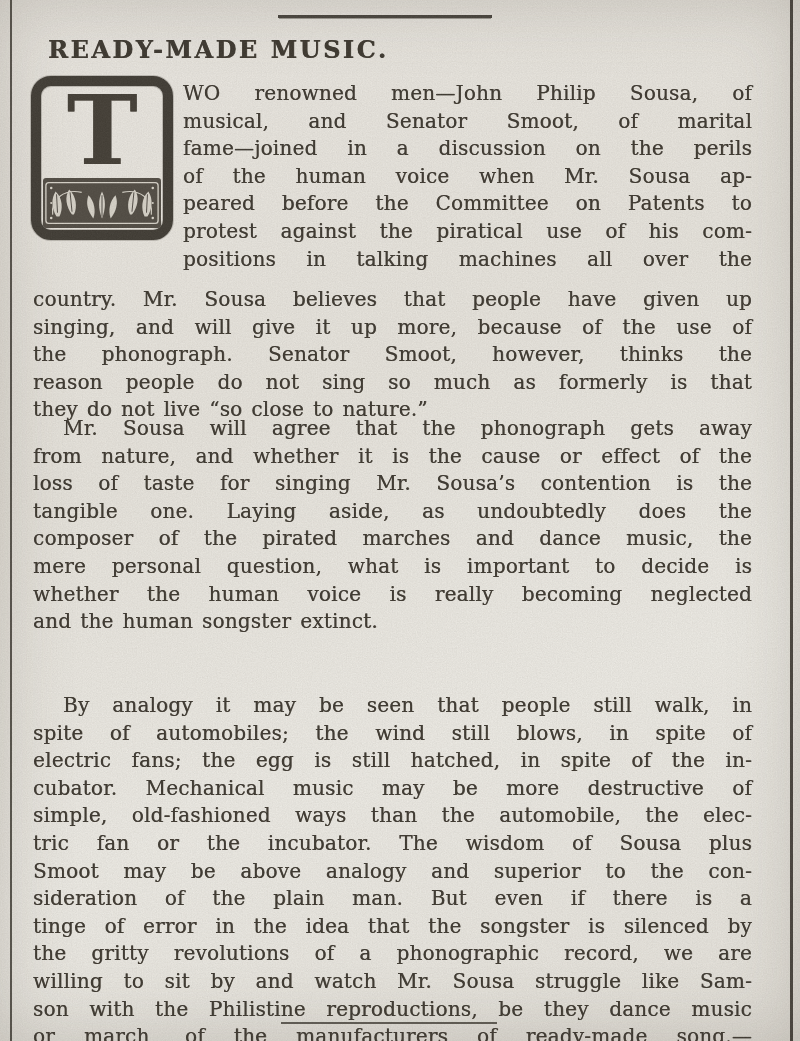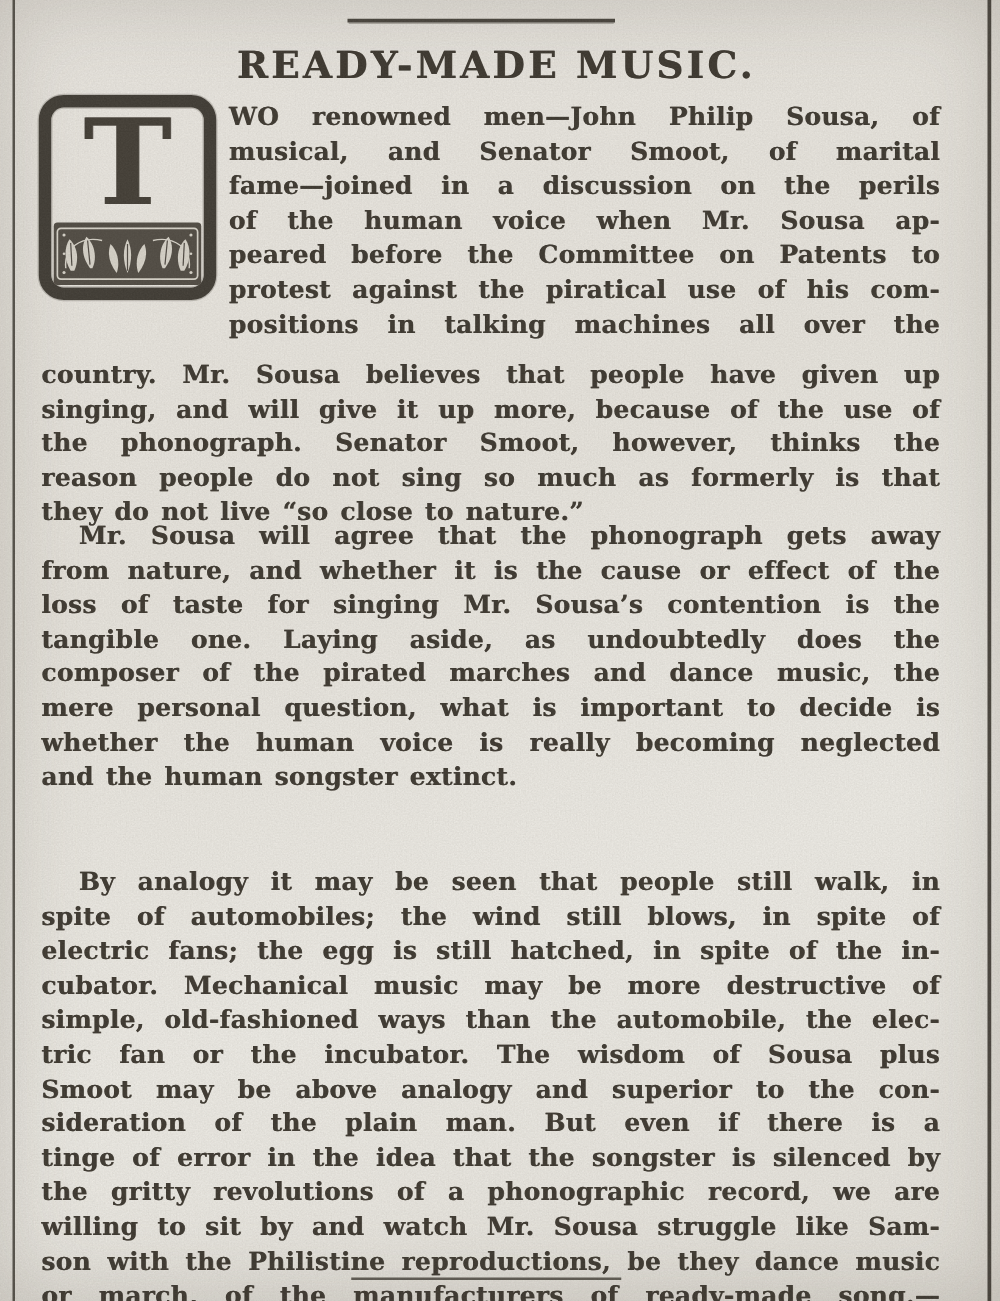--- a/index.html
+++ b/index.html
@@ -10,40 +10,40 @@
     font-family:"DejaVu Serif","Liberation Serif",serif;
     color:#3b362e;
   }
   .vrule{position:absolute;top:0;height:100%;background:#35312a;opacity:.82;}
   .vrule.left{left:10px;width:2px;}
   .vrule.right{left:790px;width:3px;opacity:.9;}
   .hrule{position:absolute;background:#45413a;}
   .hrule.top{left:278px;top:15px;width:214px;height:3px;box-shadow:0 2px 0 -1px rgba(69,65,58,.45);}
   .hrule.bottom{left:281px;top:1022px;width:216px;height:2px;opacity:.85;}
   .headline{
-    position:absolute;left:31px;top:35px;width:732px;text-align:center;
-    font-size:30px;font-weight:bold;letter-spacing:2.5px;color:#3a352d;
+    position:absolute;left:48px;top:35px;width:732px;text-align:left;
+    font-size:24px;font-weight:bold;letter-spacing:2.5px;color:#3a352d;
     text-shadow:.4px 0 0 rgba(58,53,45,.85);
   }
   .dropcap{
     position:absolute;left:31px;top:76px;width:142px;height:164px;box-sizing:border-box;
     border:10px solid #3e3a33;border-radius:20px;
     box-shadow:0 0 0 1px rgba(62,58,51,.25), inset 0 0 0 1px rgba(62,58,51,.25);
   }
   .dropcap-letter{
     position:absolute;left:0;right:0;top:-4px;height:96px;text-align:center;
     font-size:95px;line-height:98px;font-weight:bold;color:#413c34;
     text-shadow:.5px 0 0 rgba(65,60,52,.8);
   }
   .dropcap-ornament{
     position:absolute;left:2px;right:2px;bottom:2px;height:50px;
     background:#4f4a42;border-radius:3px;overflow:hidden;
   }
   .dropcap-ornament svg{display:block;width:100%;height:100%;}
-  .para{position:absolute;box-sizing:border-box;font-weight:bold;}
+  .para{position:absolute;box-sizing:border-box;}
   .ln{
     height:27.6px;line-height:27.6px;font-size:20px;
     text-align:justify;text-align-last:justify;-moz-text-align-last:justify;
     word-spacing:.12em;letter-spacing:.2px;white-space:normal;overflow:visible;
     text-shadow:.35px 0 0 rgba(59,54,46,.75);
   }
   .ln.last{text-align:center;text-align-last:left;-moz-text-align-last:left;}
   .ln.indent{text-indent:30px;}
   #para1a{left:183px;top:80px;width:569px;}
   #para1b{left:33px;top:273px;width:719px;margin-top:13px;}

